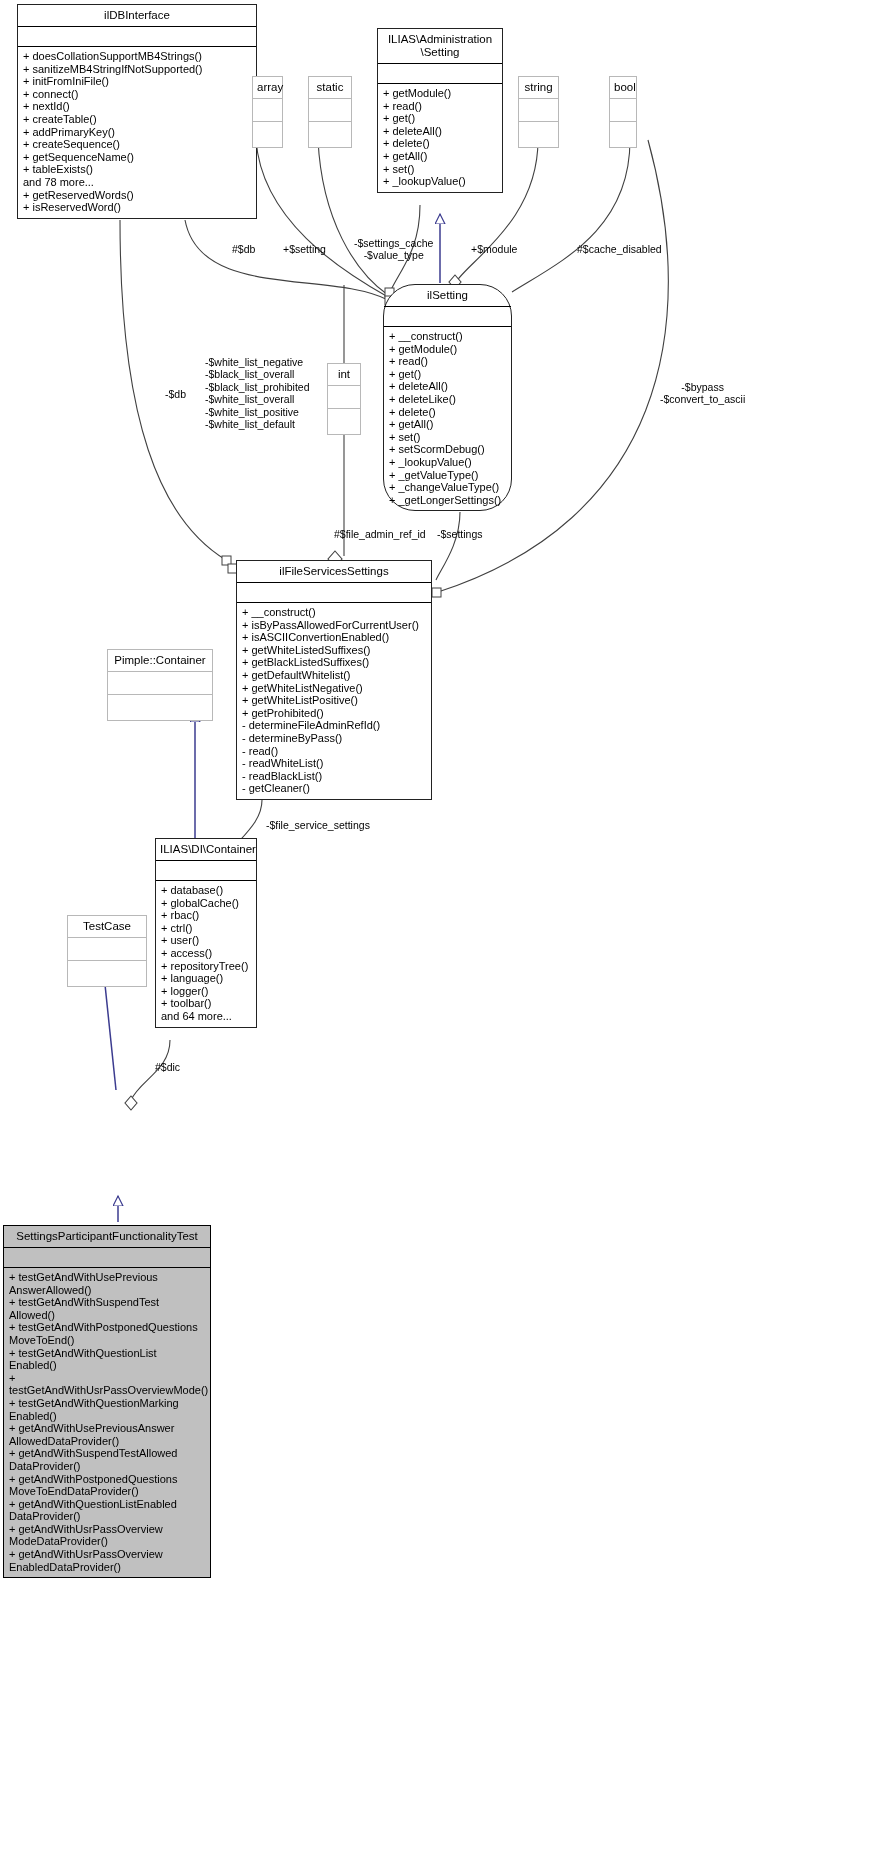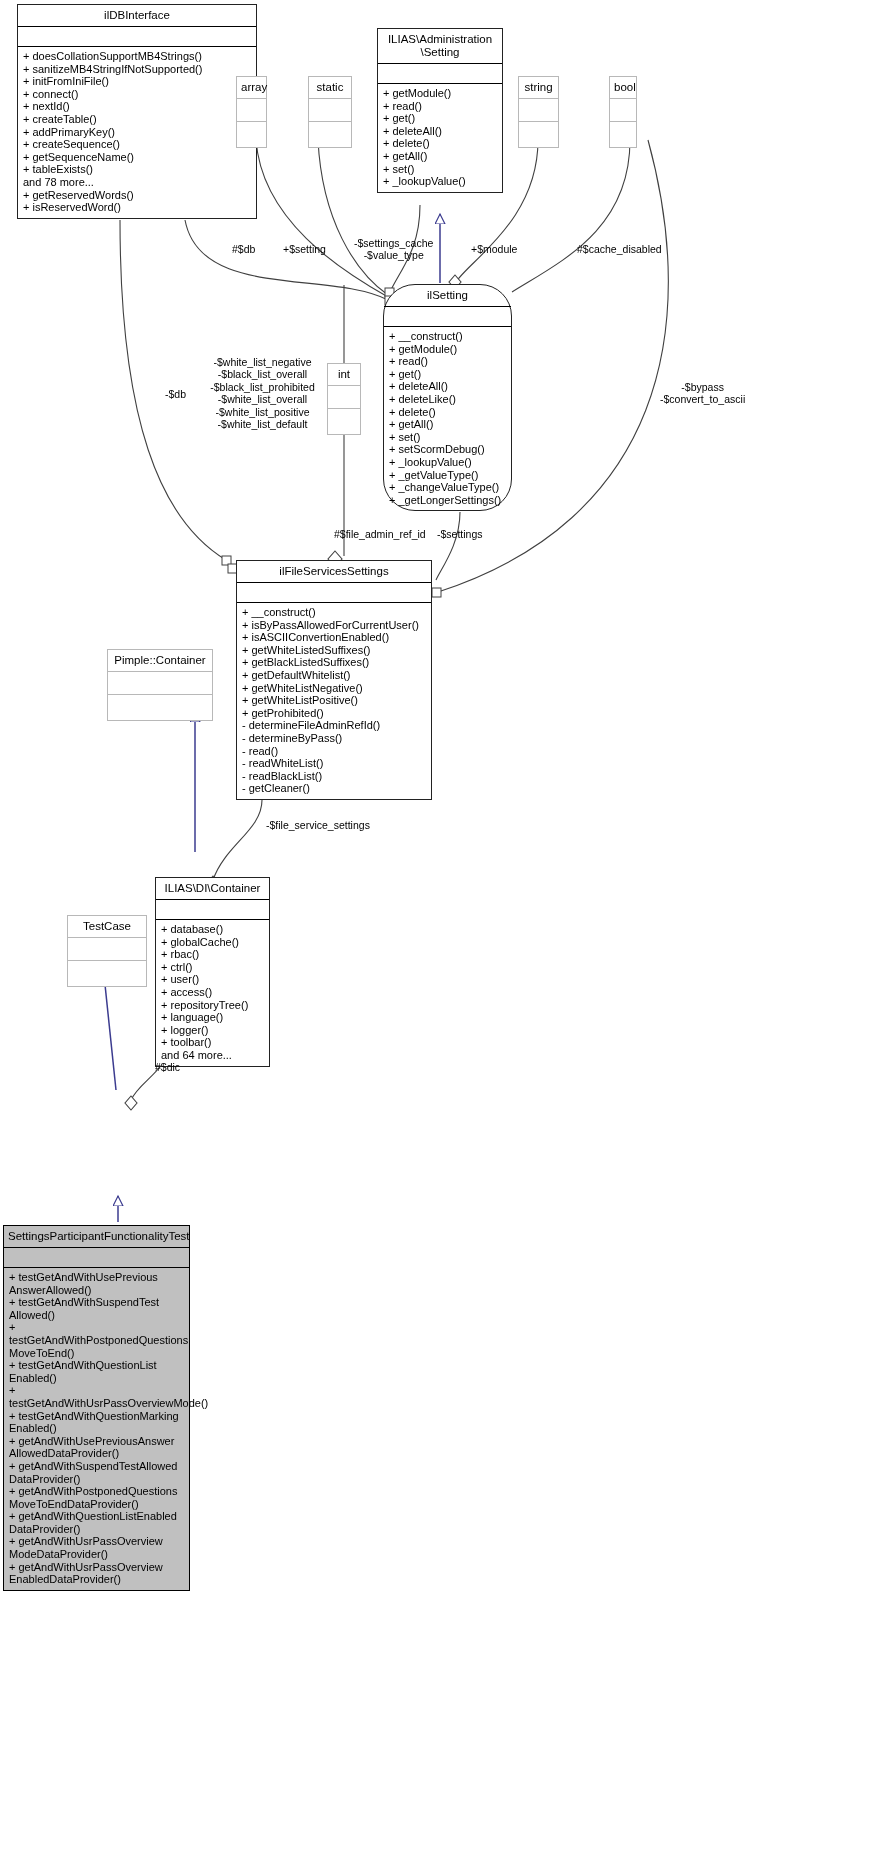--- a/index.html
+++ b/index.html
@@ -24,21 +24,21 @@
   }
   .node.light > .n-attrs{border-bottom:1px solid #b8b8b8;min-height:18px;}
   .n-ops{font-size:11px;padding:3px 5px 4px 5px;line-height:12.6px;color:#000;}
   .n-ops div{white-space:normal;}
   .node.light > .n-ops{min-height:18px;}
 
   .edge-label{
     position:absolute;font-size:10.5px;color:#000;line-height:12.4px;
     white-space:pre;background:transparent;
   }
-  .edge-label.r{text-align:center;}
+  .edge-label.r{text-align:left;}
   .edge-label.c{text-align:center;}
 </style>
 </head>
 <body>
 
 <div id="canvas">
 
   <svg class="edges" viewBox="0 0 870 1860">
     <defs>
       <marker id="hollowTri" markerWidth="12" markerHeight="12" refX="10" refY="5" orient="auto" markerUnits="userSpaceOnUse">
@@ -117,21 +117,21 @@
       <div>+ addPrimaryKey()</div>
       <div>+ createSequence()</div>
       <div>+ getSequenceName()</div>
       <div>+ tableExists()</div>
       <div>and 78 more...</div>
       <div>+ getReservedWords()</div>
       <div>+ isReservedWord()</div>
     </div>
   </div>
 
-  <div class="node light" style="left:236px;top:76px;width:31px;">
+  <div class="node light" style="left:252px;top:76px;width:31px;">
     <div class="n-title">array</div>
     <div class="n-attrs"></div>
     <div class="n-ops"></div>
   </div>
 
   <div class="node light" style="left:308px;top:76px;width:44px;">
     <div class="n-title">static</div>
     <div class="n-attrs"></div>
     <div class="n-ops"></div>
   </div>
@@ -212,21 +212,21 @@
       <div>- getCleaner()</div>
     </div>
   </div>
 
   <div class="node light" style="left:107px;top:649px;width:106px;">
     <div class="n-title">Pimple::Container</div>
     <div class="n-attrs"></div>
     <div class="n-ops"></div>
   </div>
 
-  <div class="node thick" style="left:155px;top:877px;width:115px;">
+  <div class="node thick" style="left:155px;top:838px;width:102px;">
     <div class="n-title">ILIAS\DI\Container</div>
     <div class="n-attrs"></div>
     <div class="n-ops">
       <div>+ database()</div>
       <div>+ globalCache()</div>
       <div>+ rbac()</div>
       <div>+ ctrl()</div>
       <div>+ user()</div>
       <div>+ access()</div>
       <div>+ repositoryTree()</div>
@@ -237,21 +237,21 @@
     </div>
   </div>
 
   <div class="node light" style="left:67px;top:915px;width:80px;">
     <div class="n-title">TestCase</div>
     <div class="n-attrs"></div>
     <div class="n-ops"></div>
   </div>
 
 
-  <div class="node grey" style="left:3px;top:1225px;width:187px;">
+  <div class="node grey" style="left:3px;top:1225px;width:208px;">
     <div class="n-title">SettingsParticipantFunctionalityTest</div>
     <div class="n-attrs"></div>
     <div class="n-ops">
       <div>+ testGetAndWithUsePrevious AnswerAllowed()</div>
       <div>+ testGetAndWithSuspendTest Allowed()</div>
       <div>+ testGetAndWithPostponedQuestions MoveToEnd()</div>
       <div>+ testGetAndWithQuestionList Enabled()</div>
       <div>+ testGetAndWithUsrPassOverviewMode()</div>
       <div>+ testGetAndWithQuestionMarking Enabled()</div>
       <div>+ getAndWithUsePreviousAnswer AllowedDataProvider()</div>

